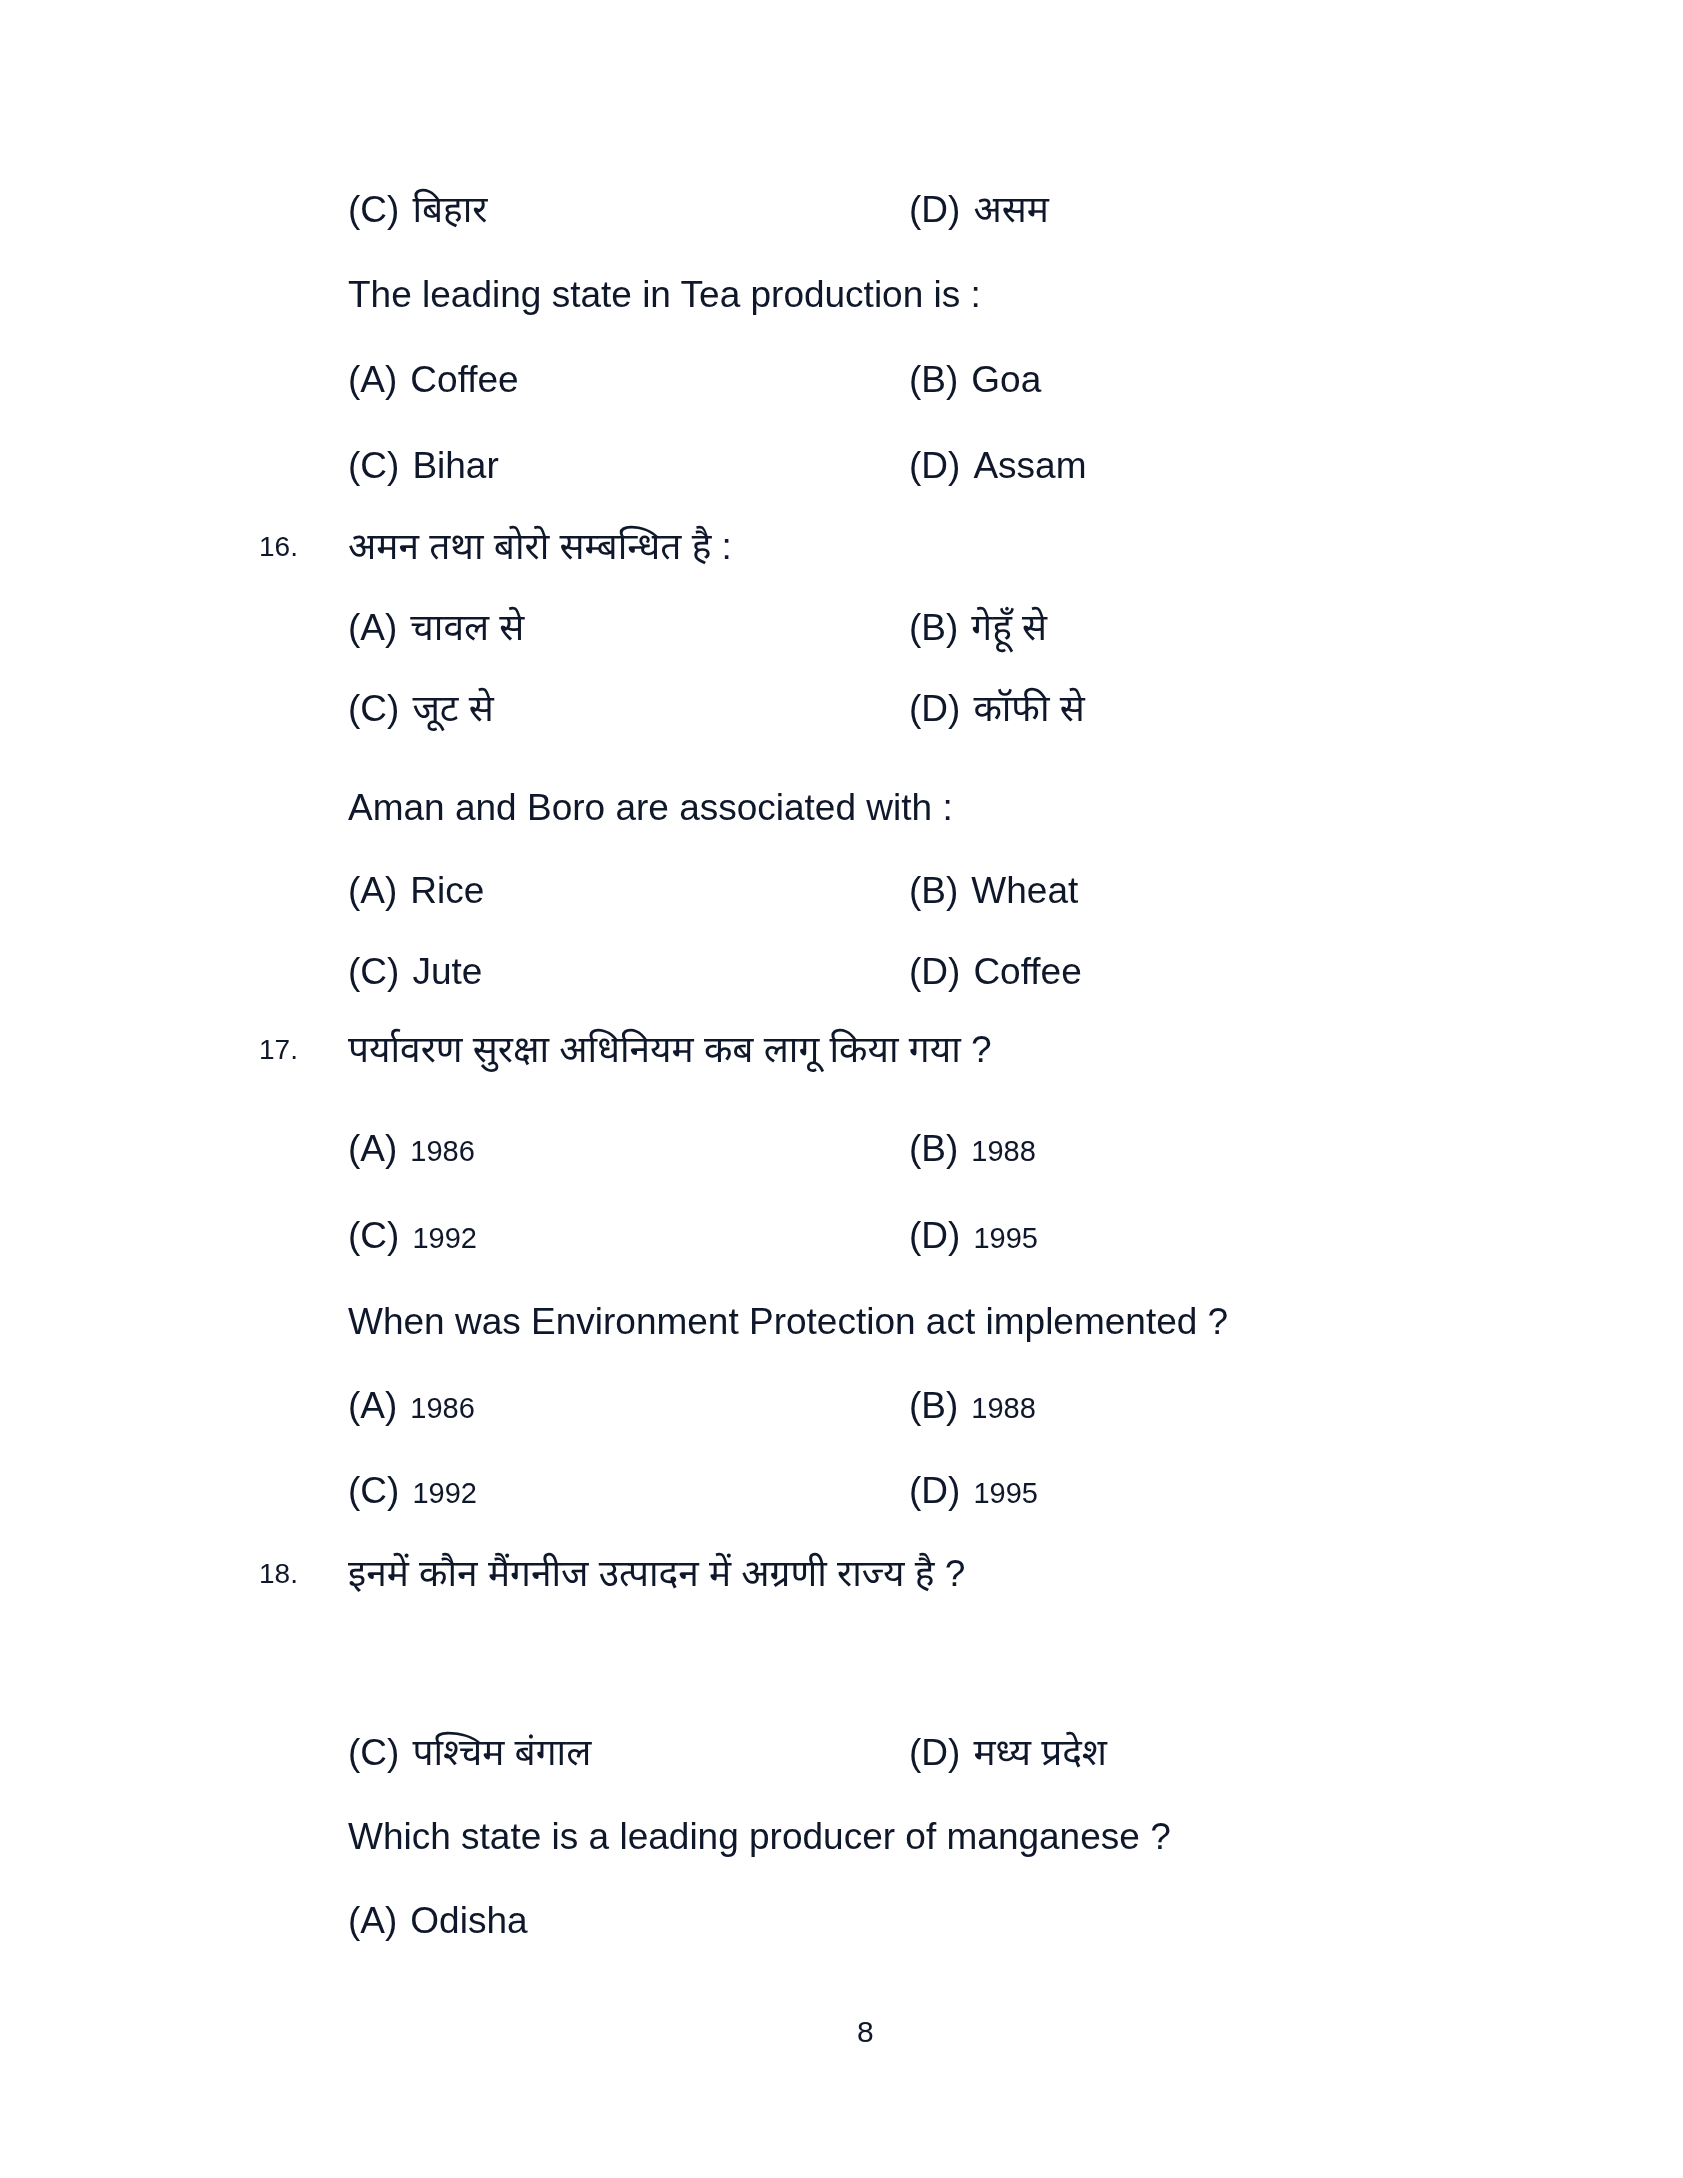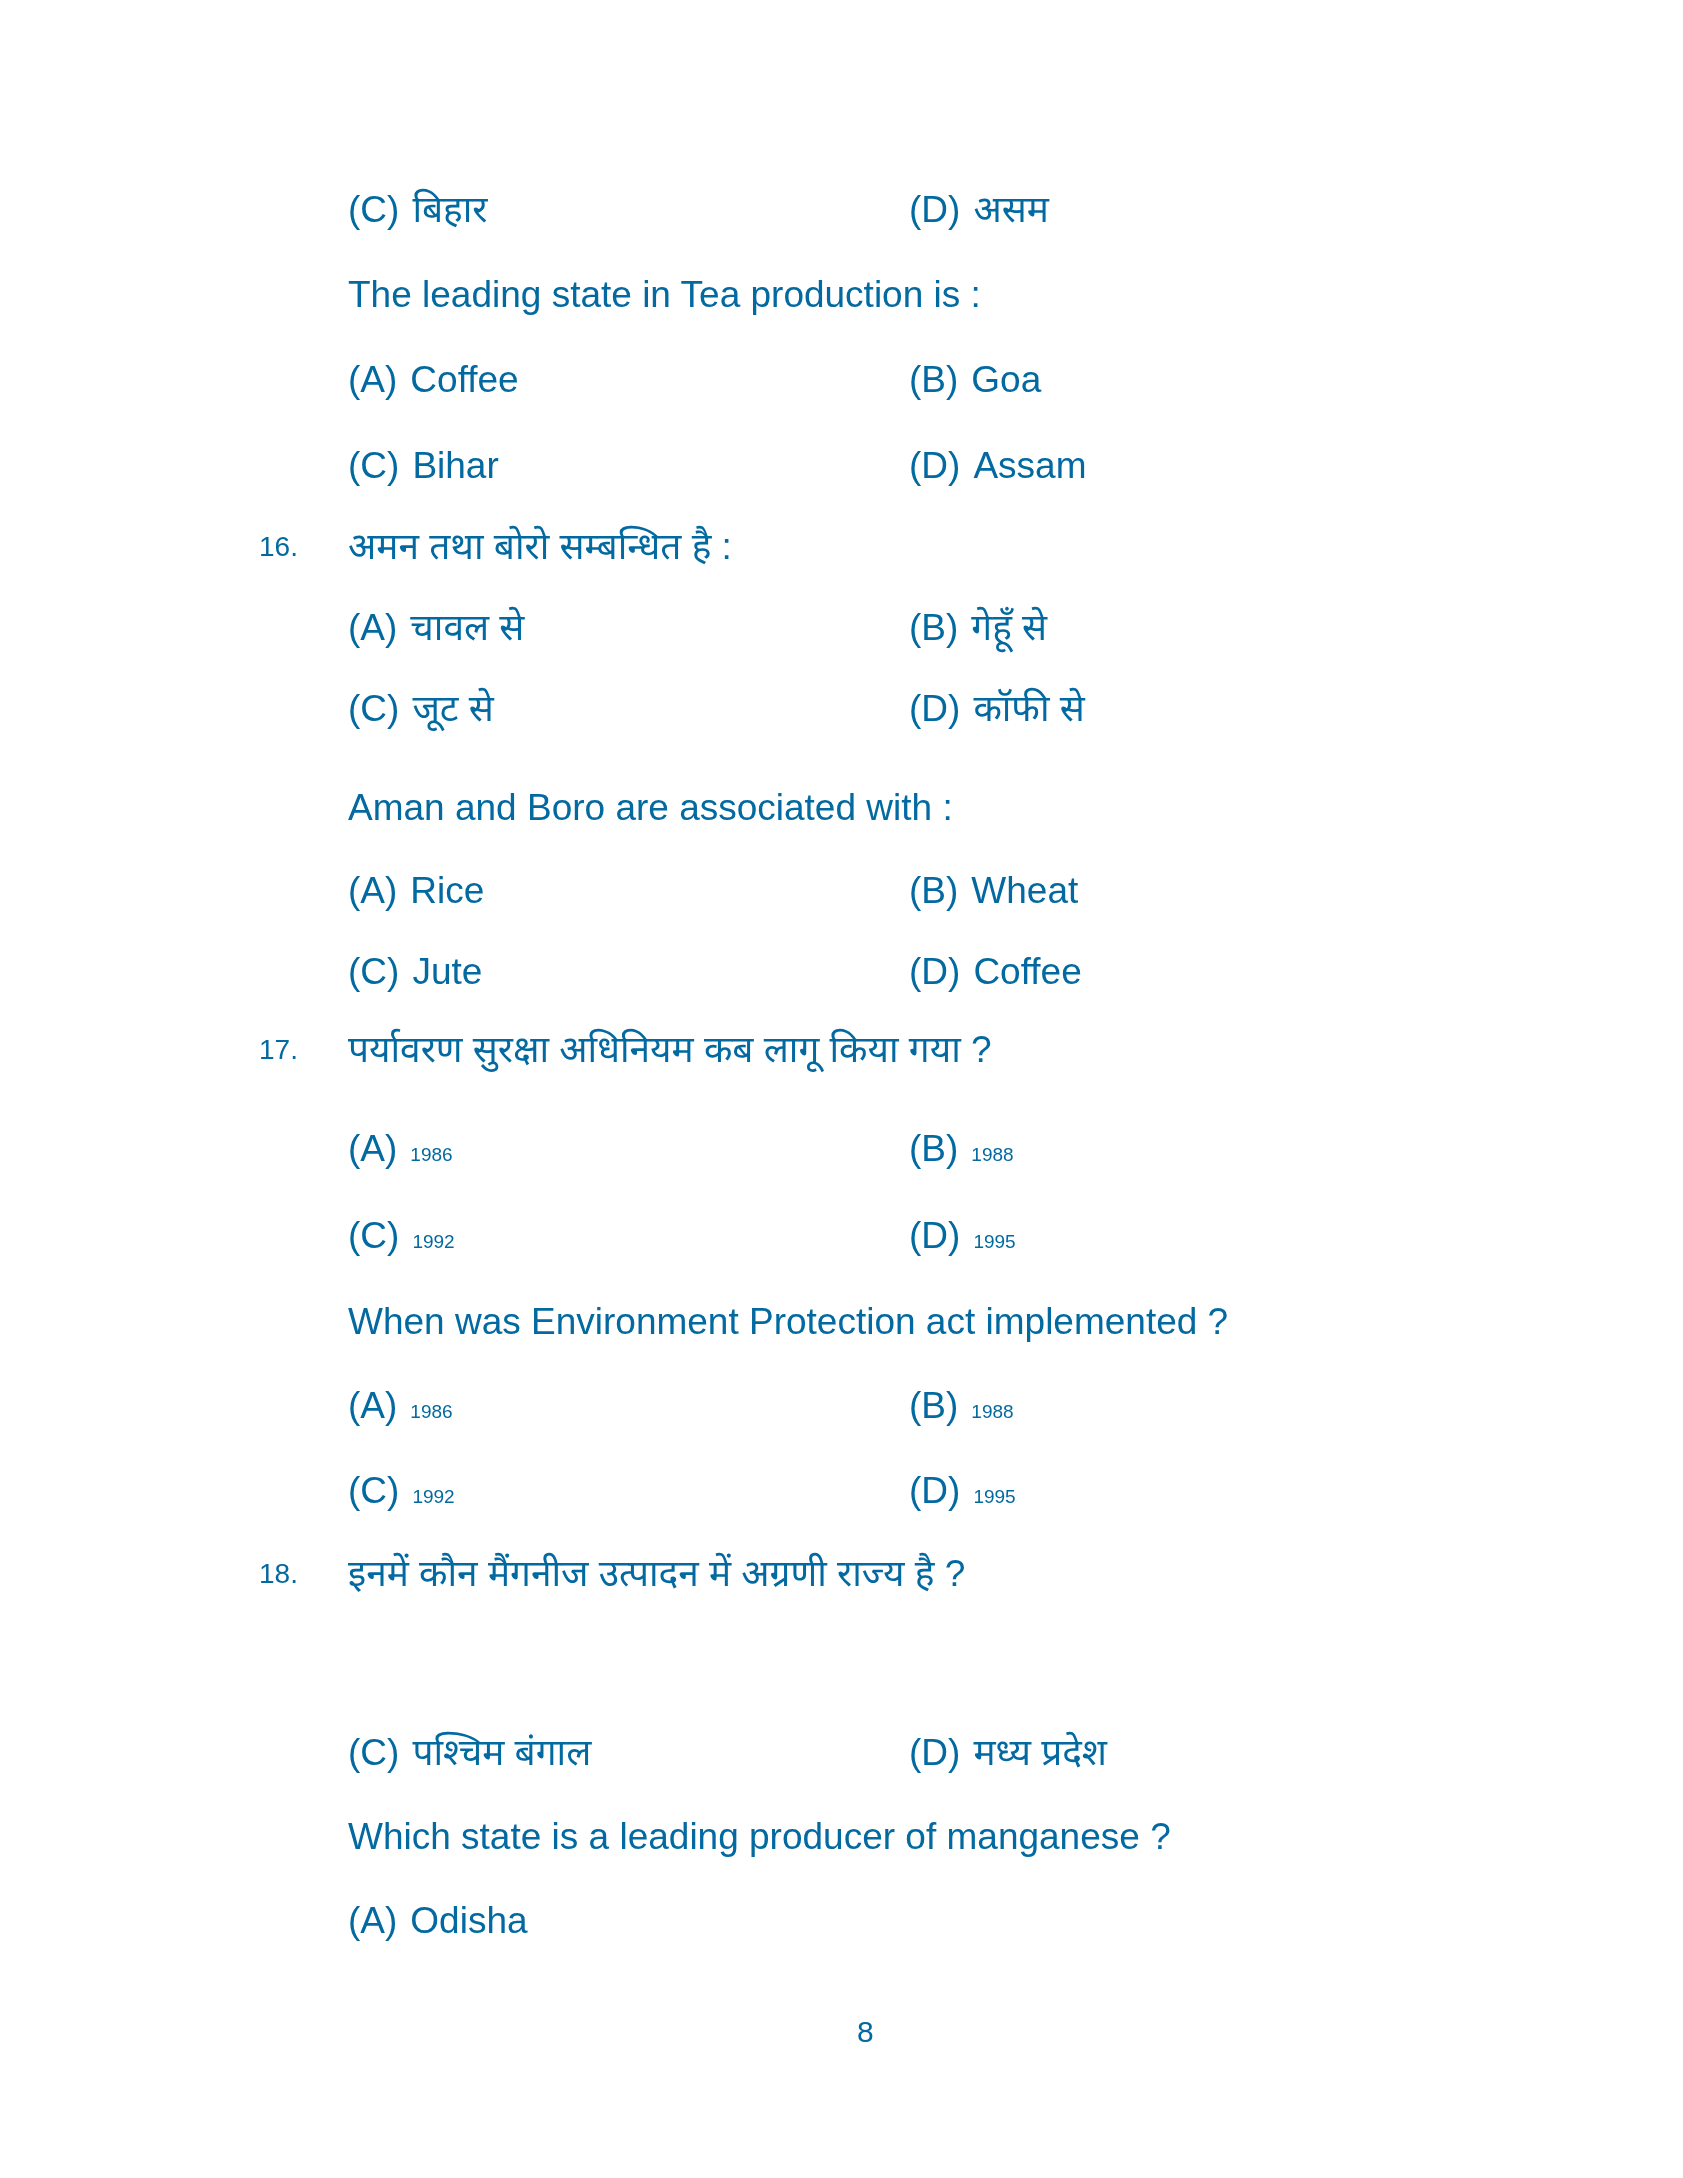--- a/index.html
+++ b/index.html
@@ -2,21 +2,21 @@
 <html><head>
 <meta charset="utf-8">
 <style>
   html, body { margin: 0; padding: 0; background: #ffffff; }
   .page {
     position: relative;
     width: 1683px;
     height: 2178px;
     background: #ffffff;
     font-family: "Liberation Sans", "DejaVu Sans", sans-serif;
-    color: #0369a1;
+    color: #0f172a;
     overflow: hidden;
     text-align: center;
   }
   .row {
     position: absolute;
     left: 0;
     width: 100%;
     height: 59px;
     line-height: 59px;
     white-space: nowrap;
@@ -28,21 +28,21 @@
   }
   .qtext {
     position: absolute;
     left: 348px;
     font-size: 37px;
   }
   .opt { position: absolute; font-size: 37px; }
   .col-a { left: 348px; }
   .col-b { left: 909px; }
   .otext { margin-left: 13px; }
-  .otext.num { font-size: 19px; }
+  .otext.num { font-size: 29px; }
   .pagenum {
     position: absolute;
     left: 857px;
     font-size: 30px;
   }
 </style>
 </head>
 <body>
 
 <div class="page">

